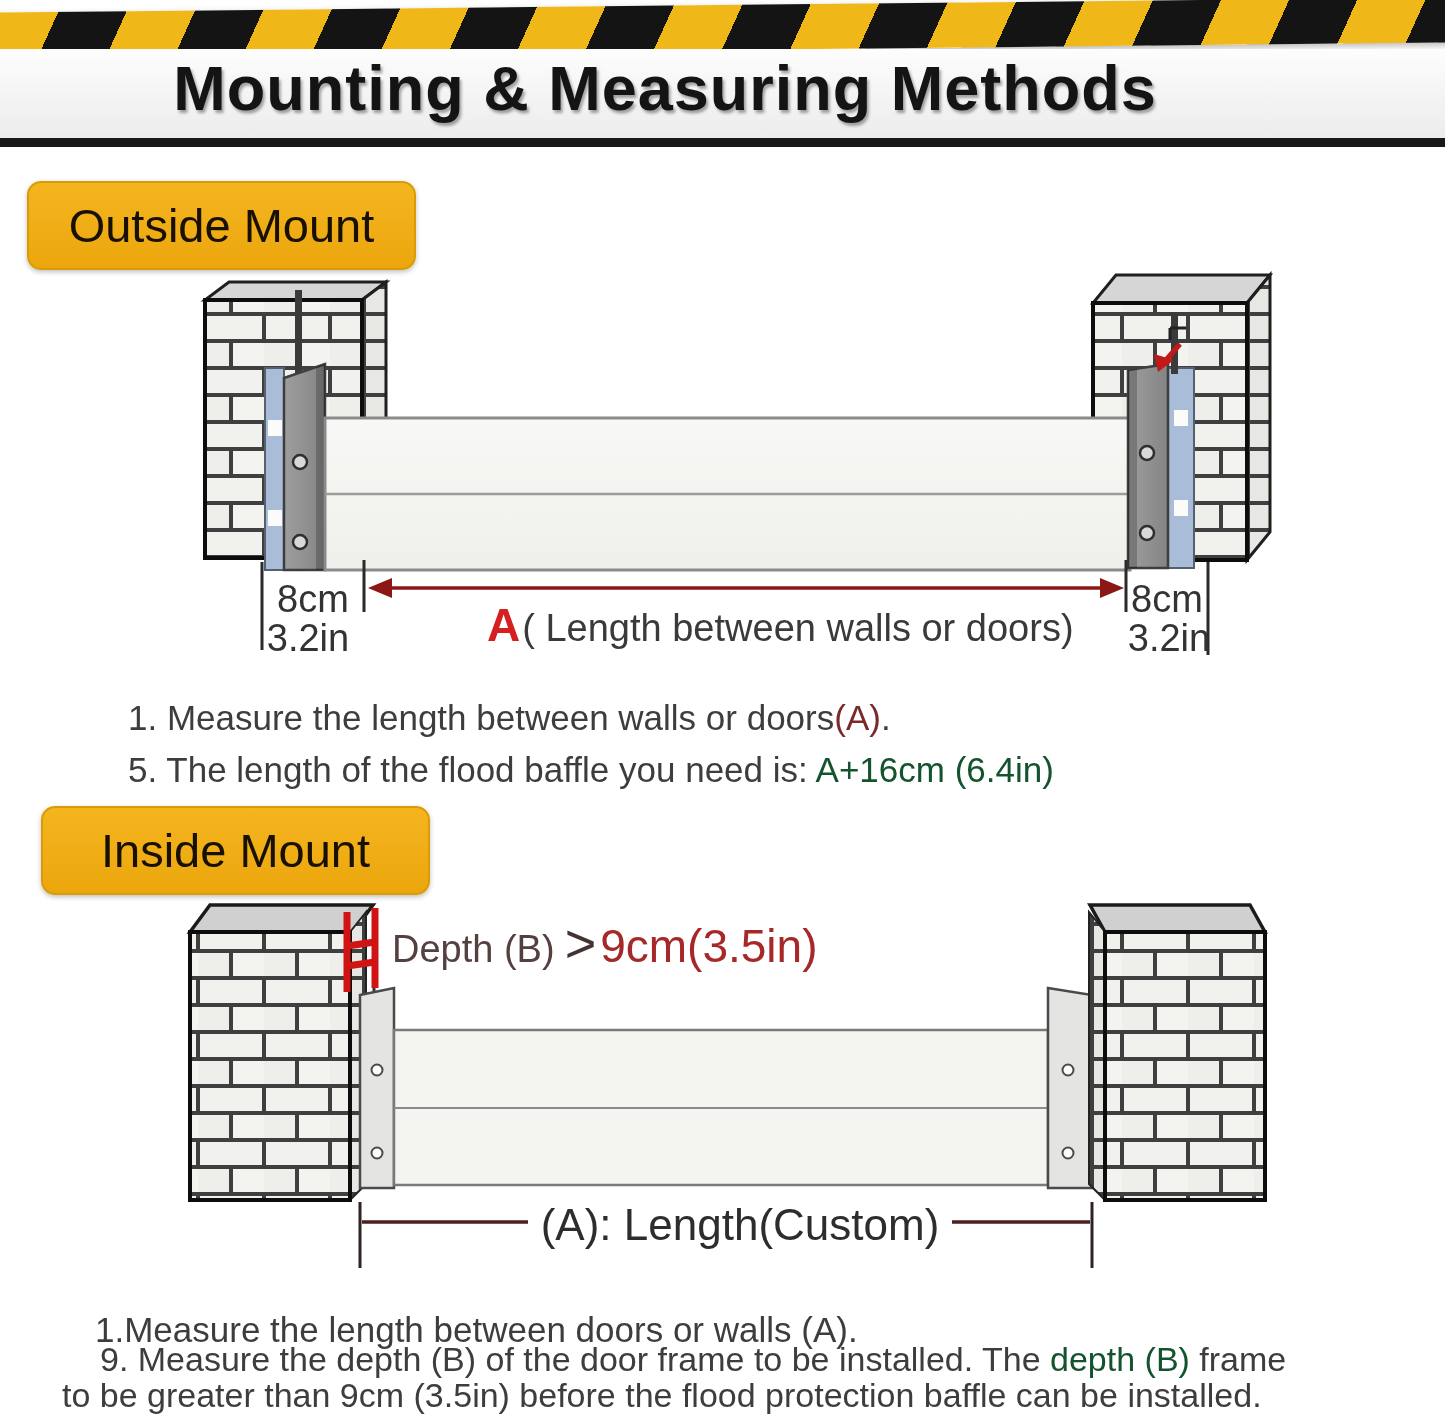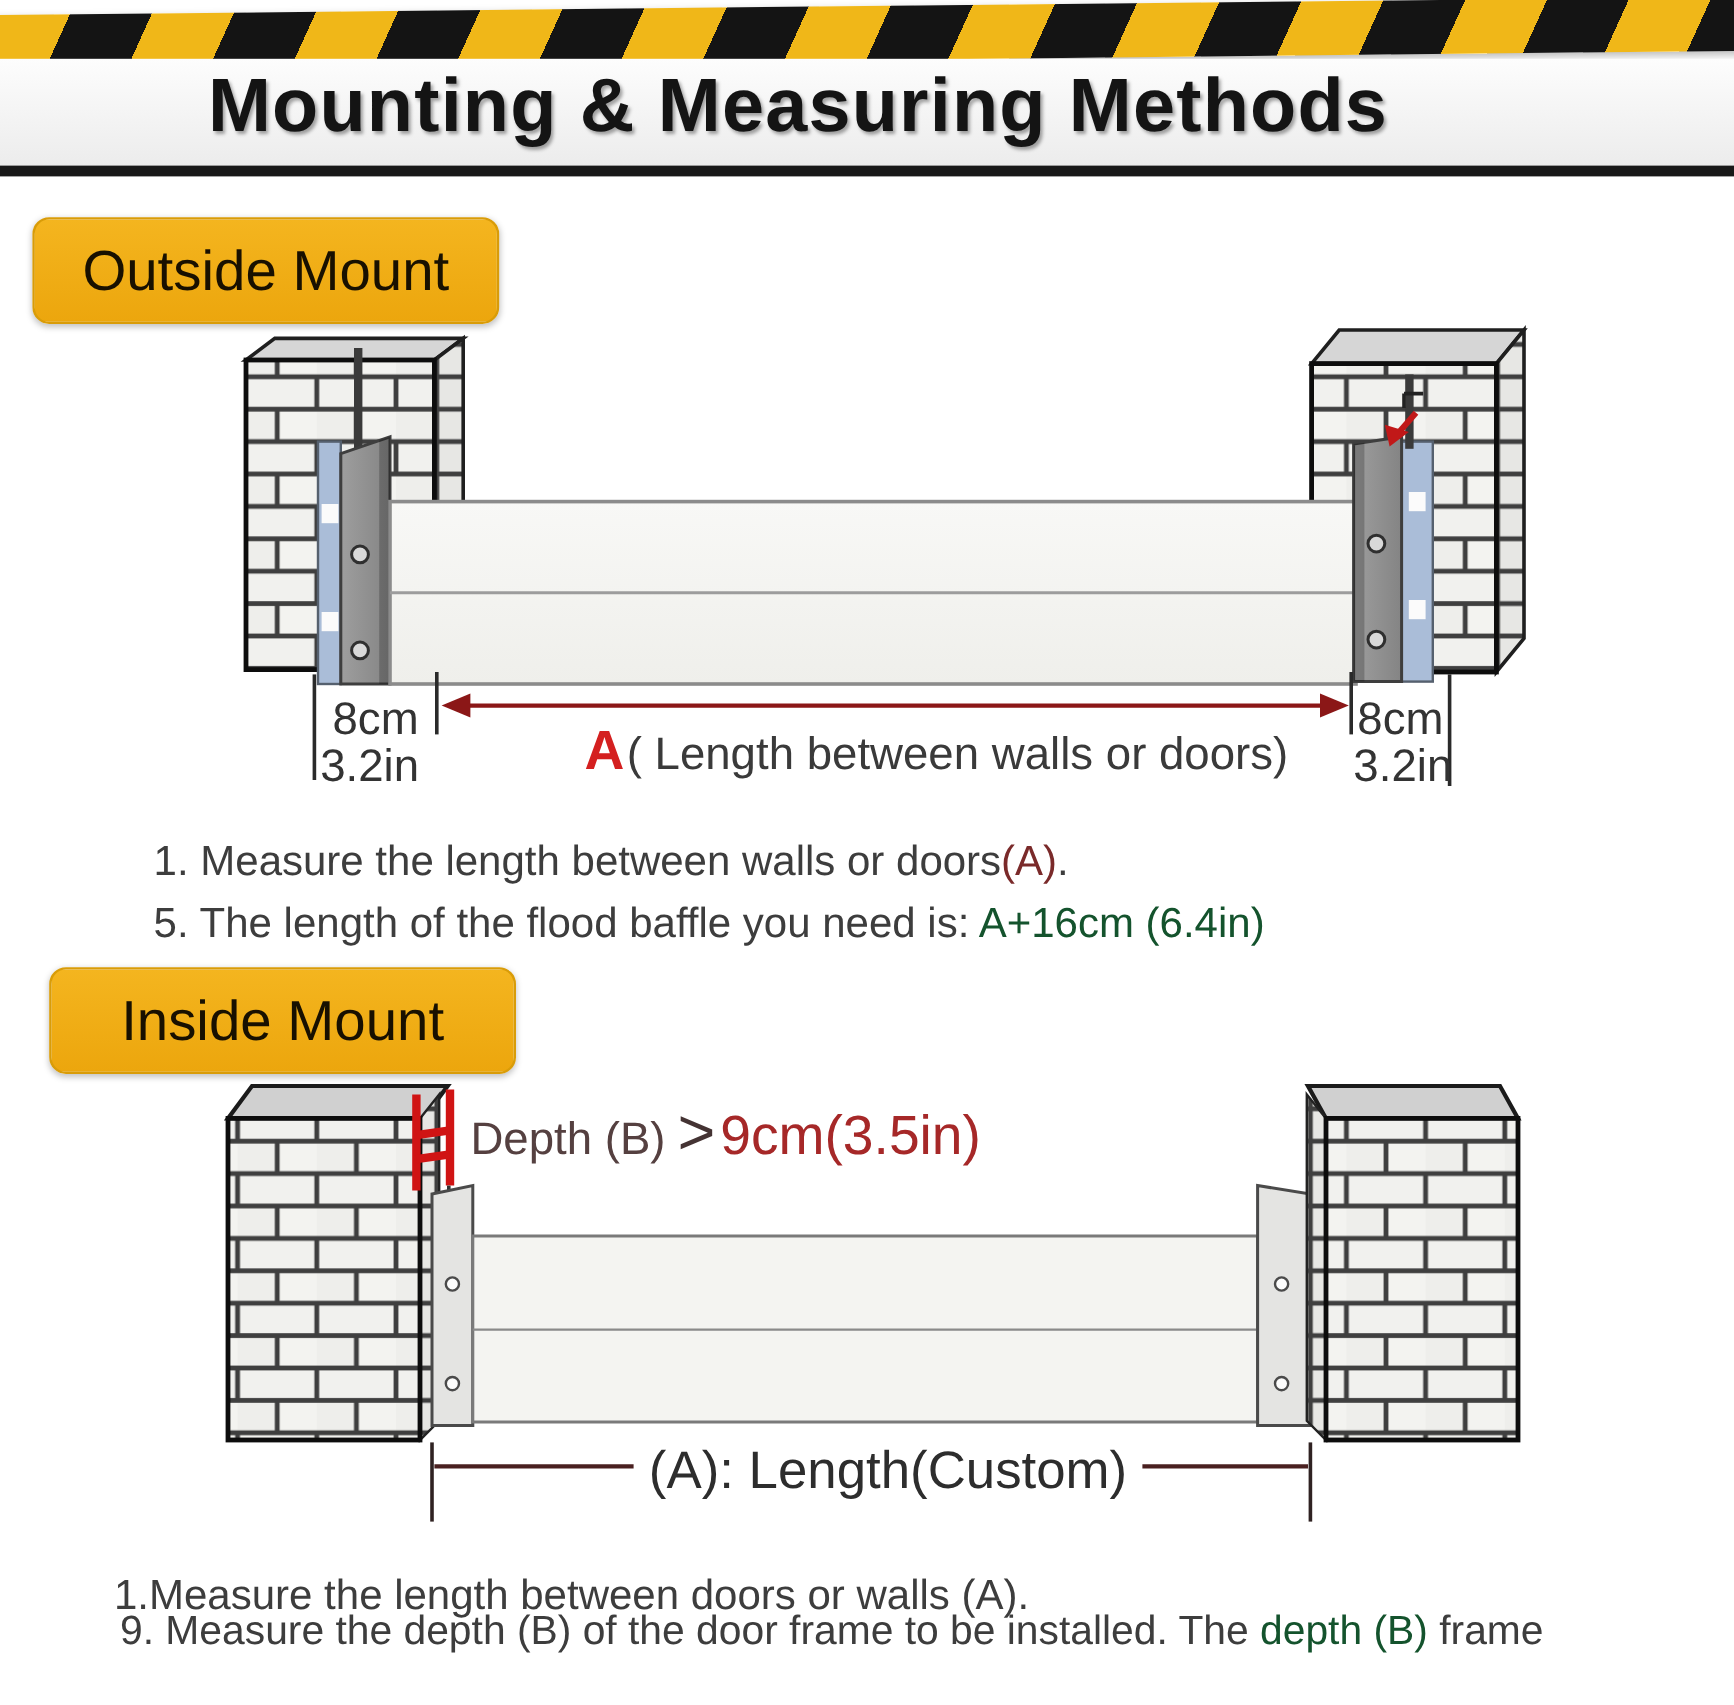--- a/index.html
+++ b/index.html
@@ -196,14 +196,15 @@
       <line x1="360" y1="332" x2="360" y2="398" stroke="#2f2222" stroke-width="3"></line>
       <line x1="1092" y1="332" x2="1092" y2="398" stroke="#2f2222" stroke-width="3"></line>
       <line x1="362" y1="352" x2="528" y2="352" stroke="#4a2020" stroke-width="3.5"></line>
       <line x1="952" y1="352" x2="1090" y2="352" stroke="#4a2020" stroke-width="3.5"></line>
       <text x="740" y="370" text-anchor="middle" font-size="44" fill="#2d2d2d">(A): Length(Custom)</text>
     </g>
   </svg>
 
   <div class="step" id="i-step1"><span>1.Measure the length between doors or walls (A).</span></div>
   <div class="step" id="i-step2"><span>9. Measure the depth (B) of the door frame to be installed. The </span><span class="accent-red">depth (B)</span><span> frame</span></div>
+  <div class="step" id="i-step3"><span>to be greater than 9cm (3.5in) before the flood protection baffle can be installed.</span></div>
 
 </div>
 
 </body></html>

